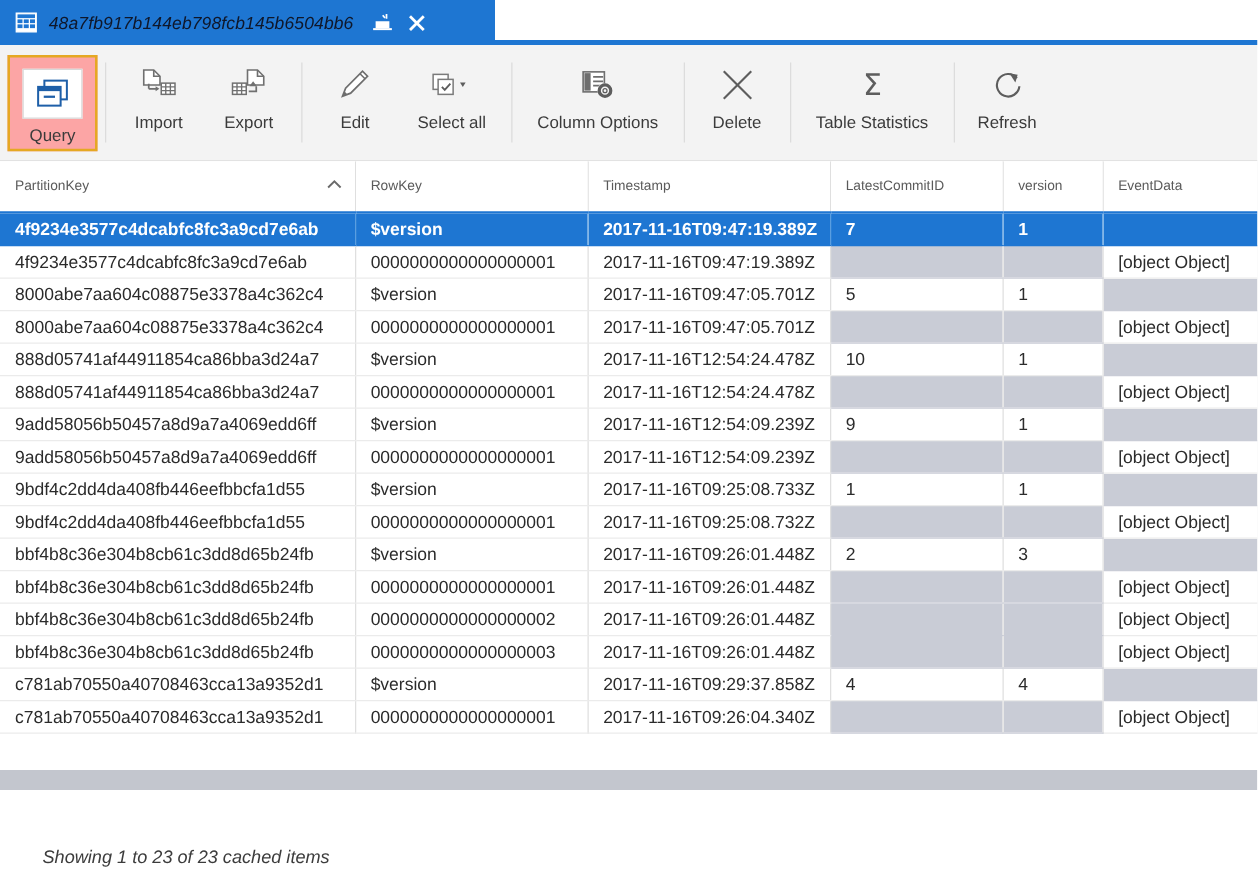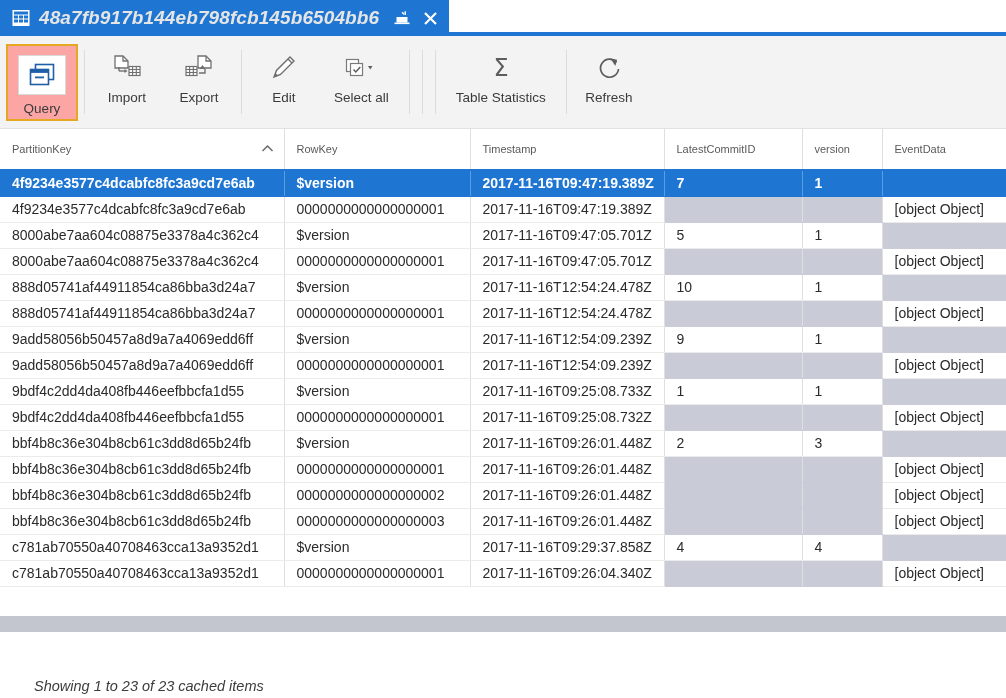--- a/index.html
+++ b/index.html
@@ -39,26 +39,26 @@
     min-width: 396px;
   }
   .tab-grid-icon {
     width: 18px;
     height: 18px;
     flex: 0 0 18px;
     margin-right: 9px;
     display: block;
   }
   .tab-title {
-    font-size: 19px;
+    font-size: 14px;
     font-style: italic;
-    font-weight: 700;
+    font-weight: 400;
     letter-spacing: .1px;
     white-space: nowrap;
-    color: #e5e5e5;
+    color: #0f172a;
   }
   .tab-actions {
     display: flex;
     align-items: center;
     margin-left: 14px;
     gap: 10px;
   }
   .tab-btn {
     width: 18px;
     height: 18px;
@@ -336,23 +336,47 @@
         <rect x="6.5" y="7.5" width="12" height="12" fill="#ffffff" stroke="#7a7a7a" stroke-width="1.2"></rect>
         <path d="M9.5 13.5 l2.3 2.4 l4.5 -5" fill="none" stroke="#5d5d5d" stroke-width="1.5"></path>
         <path d="M24 10 l4.5 0 l-2.25 3.6 z" fill="#5d5d5d"></path>
       </svg>
     </span>
     <span class="rlabel">Select all</span>
   </div>
 
   <div class="sep"></div>
 
+  <div class="rbtn wide">
+    <span class="ricon">
+      <svg width="30" height="28" viewBox="0 0 30 28">
+        <rect x="3.5" y="3.5" width="17" height="16" fill="#ffffff" stroke="#6e6e6e" stroke-width="1.3"></rect>
+        <rect x="4.5" y="4.5" width="5" height="14" fill="#6e6e6e"></rect>
+        <line x1="11.5" y1="7.5" x2="19.5" y2="7.5" stroke="#6e6e6e" stroke-width="1.4"></line>
+        <line x1="11.5" y1="11" x2="19.5" y2="11" stroke="#6e6e6e" stroke-width="1.4"></line>
+        <line x1="11.5" y1="14.5" x2="19.5" y2="14.5" stroke="#6e6e6e" stroke-width="1.4"></line>
+        <circle cx="21" cy="18.5" r="6" fill="#f3f3f3"></circle>
+        <circle cx="21" cy="18.5" r="4.6" fill="none" stroke="#5d5d5d" stroke-width="2.6"></circle>
+        <circle cx="21" cy="18.5" r="1.6" fill="#f3f3f3" stroke="#5d5d5d" stroke-width="1"></circle>
+      </svg>
+    </span>
+    <span class="rlabel">Column Options</span>
+  </div>
 
   <div class="sep"></div>
 
+  <div class="rbtn">
+    <span class="ricon">
+      <svg width="30" height="30" viewBox="0 0 30 30">
+        <line x1="4" y1="4" x2="26" y2="26" stroke="#5d5d5d" stroke-width="1.7"></line>
+        <line x1="26" y1="4" x2="4" y2="26" stroke="#5d5d5d" stroke-width="1.7"></line>
+      </svg>
+    </span>
+    <span class="rlabel">Delete</span>
+  </div>
 
   <div class="sep"></div>
 
   <div class="rbtn wide">
     <span class="ricon">
       <svg width="30" height="30" viewBox="0 0 30 30">
         <text x="15" y="23" text-anchor="middle" font-family="DejaVu Sans, sans-serif" font-size="24" fill="#5d5d5d">Σ</text>
       </svg>
     </span>
     <span class="rlabel">Table Statistics</span>

